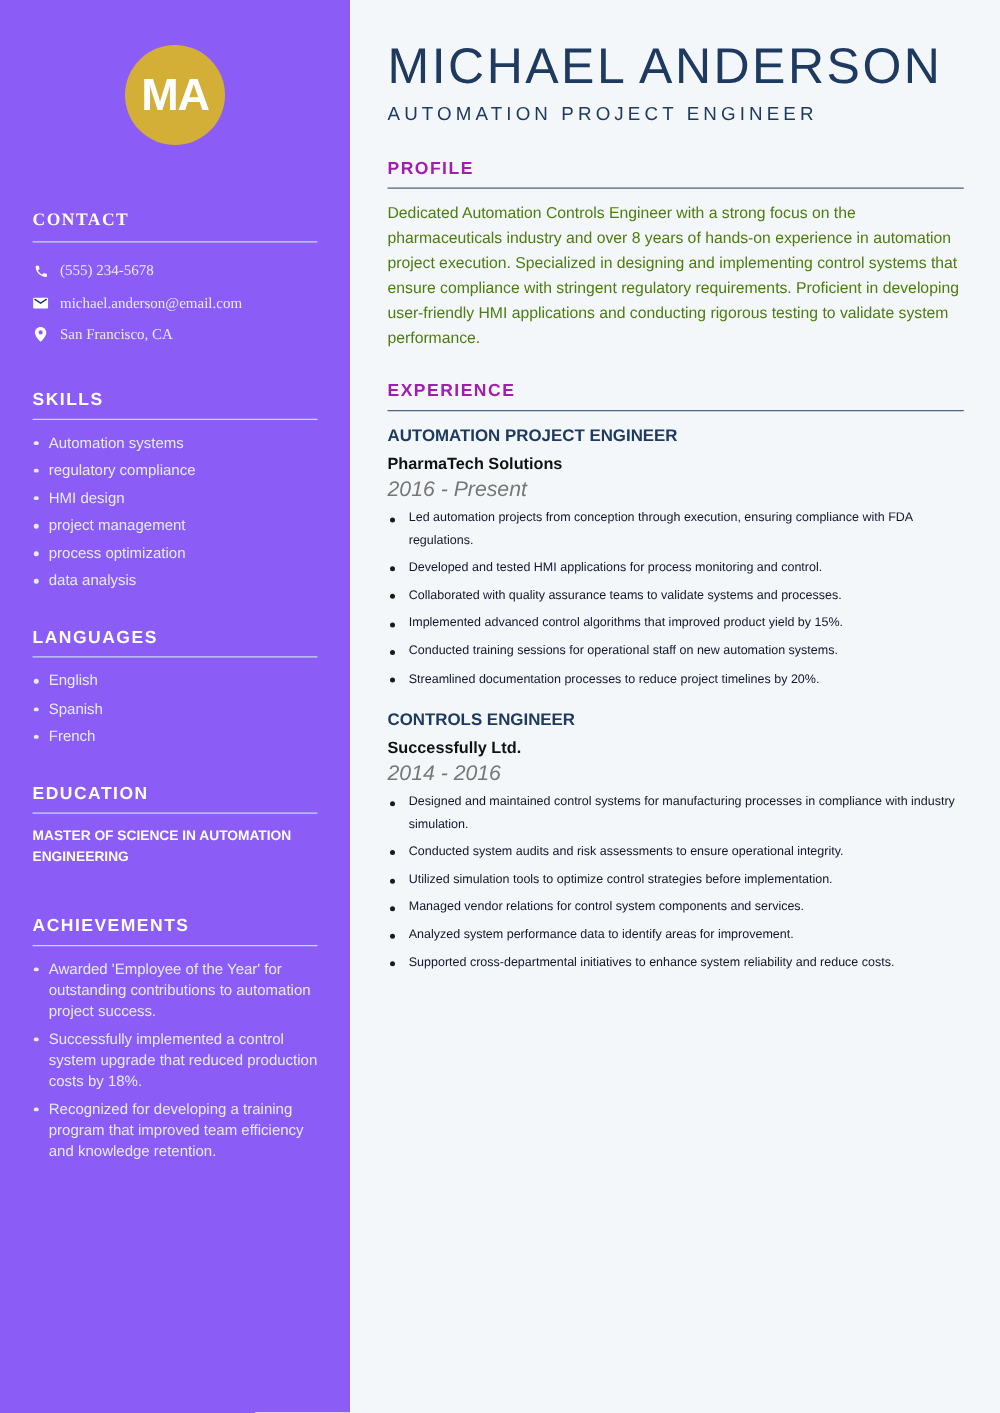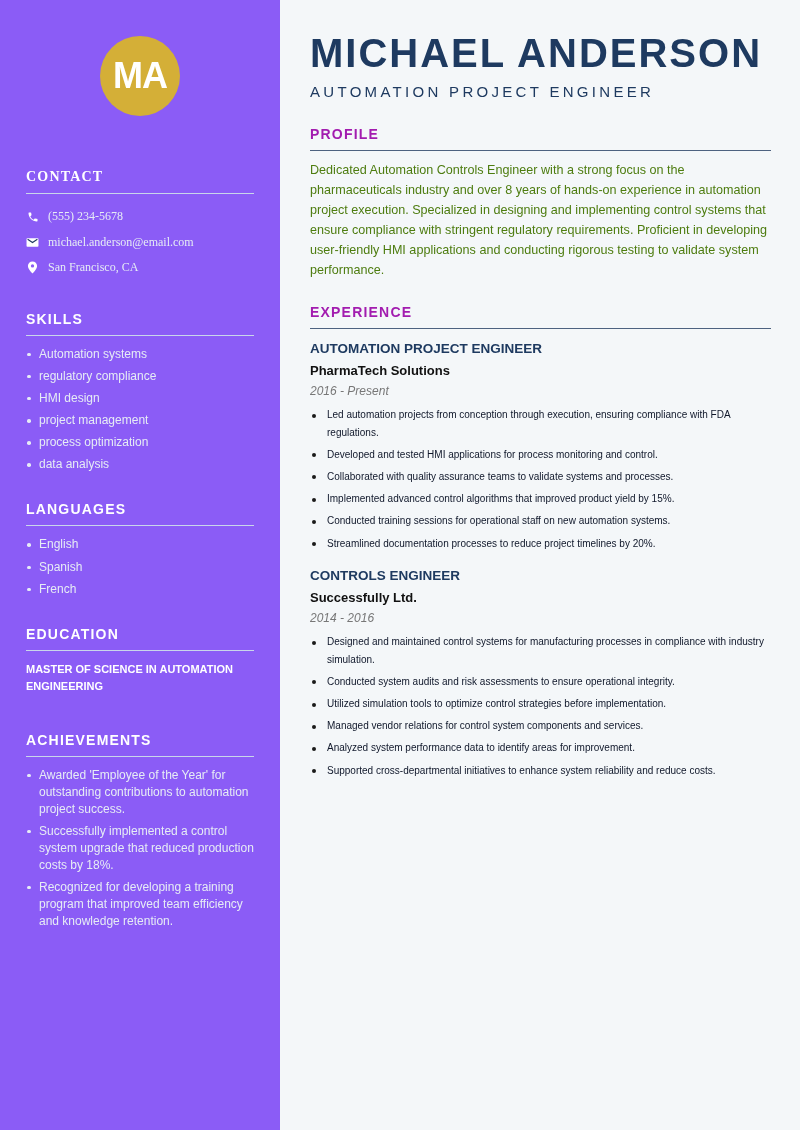--- a/index.html
+++ b/index.html
@@ -81,21 +81,21 @@
   .achievements-section { margin-top: 37px; }
   .ach-list li { line-height: 17px; margin-bottom: 5px; }
 
   .main {
     flex: 1;
     padding: 30px 29px 0 30px;
     color: #1a1a1a;
   }
   .name {
     font-size: 40px;
-    font-weight: bold;
+    font-weight: normal;
     color: #1e3a60;
     letter-spacing: 2px;
     line-height: 46px;
   }
   .title {
     font-size: 15px;
     color: #1e3a60;
     letter-spacing: 3.3px;
     margin-top: 7px;
   }
@@ -124,21 +124,21 @@
     line-height: 20px;
   }
   .job-company {
     font-size: 13px;
     font-weight: bold;
     color: #111;
     margin-top: 3px;
     line-height: 18px;
   }
   .job-dates {
-    font-size: 12px;
+    font-size: 17px;
     font-style: italic;
     color: #777;
     margin-top: 3px;
     line-height: 17px;
   }
   .bullets { list-style: none; margin-top: 6px; }
   .bullets li {
     position: relative;
     font-size: 10px;
     line-height: 17.6px;

